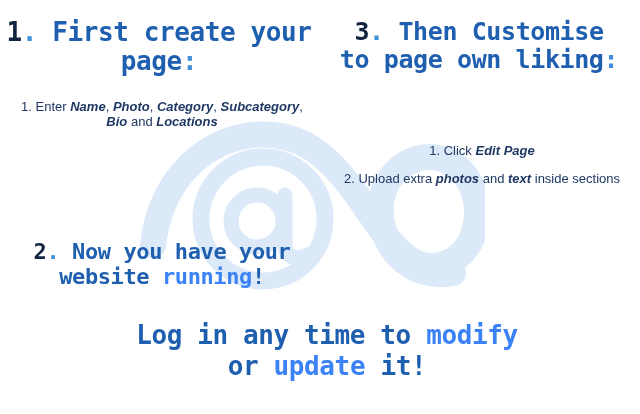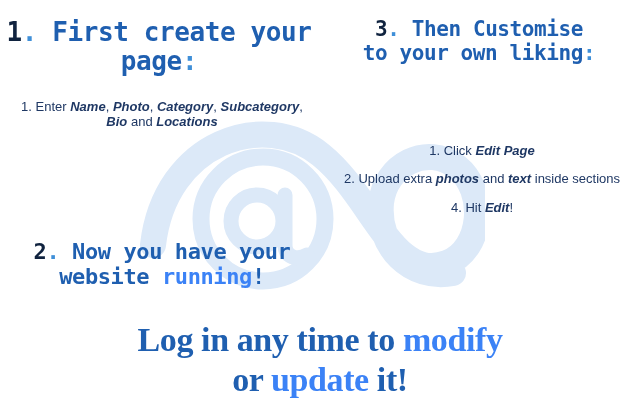--- a/index.html
+++ b/index.html
@@ -71,37 +71,36 @@
     left: 6px;
     top: 18px;
     width: 306px;
     font-size: 26px;
   }
   #head3 {
     position: absolute;
     left: 326px;
     top: 18px;
     width: 306px;
-    font-size: 21px;
+    font-size: 25px;
   }
   #head2 {
     position: absolute;
     left: 4px;
     top: 240px;
     width: 316px;
     font-size: 22px;
   }
   #tagline {
     position: absolute;
-    left: 40px;
+    left: 47px;
     top: 320px;
     width: 560px;
-    font-size: 34px;
+    font-size: 26px;
     line-height: 1.18;
-    font-family: Liberation Serif, serif;
   }
 
   
   .steps {
     font-family: "Liberation Sans", sans-serif;
     color: #1f3864;
     text-align: center;
     font-size: 13px;
     line-height: 1.18;
   }
@@ -148,38 +147,37 @@
 
     <div id="head1" class="heading">
       <span class="h-num">1</span><span class="h-dot">.</span>
       <span>First create your</span><br>
       <span>page</span><span class="h-colon">:</span>
     </div>
 
     <div id="head3" class="heading">
       <span class="h-num">3</span><span class="h-dot">.</span>
       <span>Then Customise</span><br>
-      <span>to your own liking</span><span class="h-colon">:</span>
+      <span>to page own liking</span><span class="h-colon">:</span>
     </div>
 
     <div id="head2" class="heading">
       <span class="h-num">2</span><span class="h-dot">.</span>
       <span>Now you have your</span><br>
       <span>website </span><span class="lightblue">running</span><span>!</span>
     </div>
 
     <div id="tagline" class="heading">
       <span>Log in any time to </span><span class="lightblue">modify</span><br>
       <span>or </span><span class="lightblue">update</span><span> it!</span>
     </div>
 
     <div id="steps-left" class="steps">
         <div class="step"><span>1.</span><span> Enter </span><b>Name</b><span>, </span><b>Photo</b><span>, </span><b>Category</b><span>, </span><b>Subcategory</b><span>, </span><b>Bio</b><span> and </span><b>Locations</b></div>
       </div>
 
     <div id="steps-right" class="steps">
         <div class="step"><span>1.</span><span> Click </span><b>Edit Page</b></div>
         <div class="step"><span>2.</span><span> Upload extra </span><b>photos</b><span> and </span><b>text</b><span> inside sections</span></div>
-        <div class="step"><span>4.</span><span> Hit </span><b>Edit</b><span>!</span></div>
       </div>
 
   </div>
 </div>
 
 </body></html>

